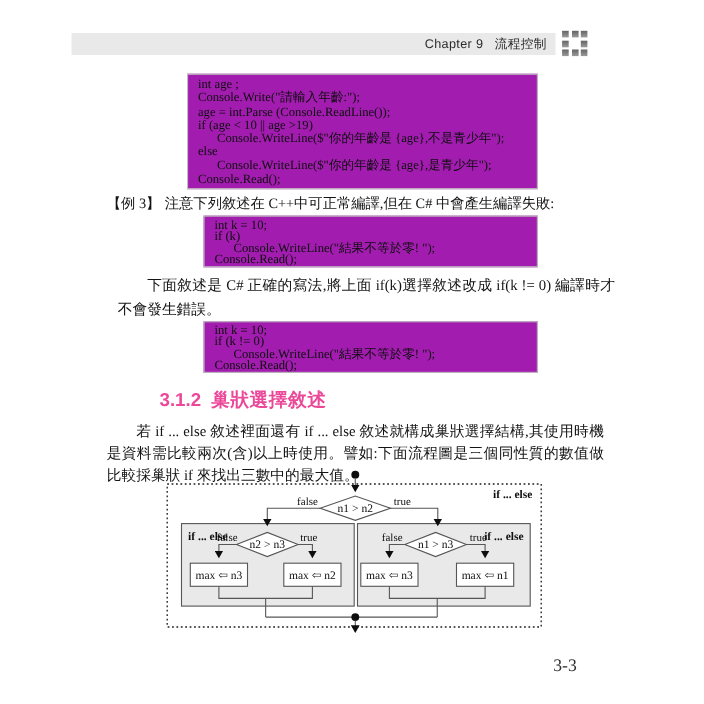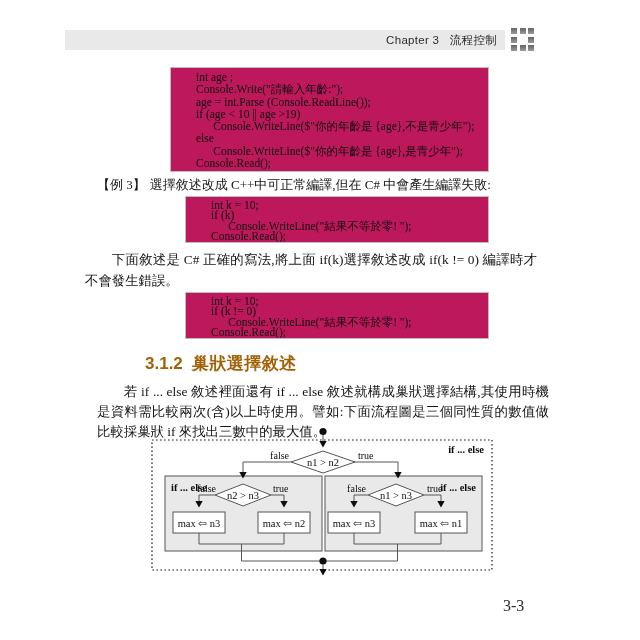--- a/index.html
+++ b/index.html
@@ -21,44 +21,44 @@
   .grid-icon{
     position:absolute;left:511px;top:28px;
     display:grid;grid-template-columns:repeat(3,6px);grid-template-rows:repeat(3,6px);
     gap:2.5px;
   }
   .grid-icon i{display:block;width:6px;height:6px;background:linear-gradient(#646464,#9b9b9b);}
   .grid-icon i.blank{background:transparent;}
   
   .code{
     position:absolute;margin:0;box-sizing:border-box;
-    background:#be185d;border:1px solid #bdbdbd;
+    background:#a21caf;border:1px solid #bdbdbd;
     font-family:"Liberation Serif","DejaVu Serif",serif;
     font-size:11.5px;color:#0d0d0d;white-space:pre;overflow:hidden;
-    padding:3px 9px 2px 25px;
+    padding:3px 9px 2px 9px;
   }
   .code1{left:170px;top:67px;width:319px;height:105px;line-height:12.3px;}
   .code2{left:185px;top:196px;width:304px;height:47px;line-height:10.4px;}
   .code3{left:185px;top:292px;width:304px;height:47px;line-height:10.4px;}
   
   .example-line{
     position:absolute;left:97px;top:177px;width:452px;margin:0;
     font-size:13px;line-height:16px;color:#141414;
   }
   .example-label{margin-right:4px;text-align:right;}
   .para{
     position:absolute;margin:0;width:452px;color:#141414;
     font-size:13.4px;text-align:justify;text-indent:2em;
   }
-  .para-fix{left:85px;top:249px;line-height:21px;}
+  .para-fix{left:107px;top:249px;line-height:21px;}
   .para-intro{left:97px;top:382px;line-height:20px;}
   .section-heading{
     position:absolute;left:145px;top:352px;margin:0;
     font-family:"Liberation Sans","DejaVu Sans",sans-serif;
-    font-size:17px;font-weight:bold;color:#a16207;letter-spacing:.5px;
+    font-size:17px;font-weight:bold;color:#ec4899;letter-spacing:.5px;
   }
   .section-heading .num{margin-right:9px;letter-spacing:0;}
   
   .flowchart{position:absolute;left:140px;top:422px;}
   .ln{stroke:#565656;stroke-width:1;fill:none;}
   .box-gray{fill:#e9e9e9;stroke:#565656;stroke-width:1;}
   .box-white{fill:#ffffff;stroke:#565656;stroke-width:1;}
   .dotted-frame{fill:none;stroke:#1c1c1c;stroke-width:1.2;stroke-dasharray:1.6 2.4;}
   .dot{fill:#0d0d0d;}
   .fc-t{font-family:"Liberation Serif","DejaVu Serif",serif;font-size:10.5px;fill:#0d0d0d;}
@@ -67,21 +67,21 @@
   .page-number{
     position:absolute;left:503px;top:597px;font-size:16px;color:#2e2e2e;
   }
 </style>
 </head>
 <body>
 
 <div>
 
   <header class="chapter-bar">
-    <span class="chapter-title">Chapter 3   流程控制</span>
+    <span class="chapter-title">Chapter 9   流程控制</span>
   </header>
   <div class="grid-icon">
     <i></i>
       <i></i>
       <i></i>
       <i></i>
       <i class="blank"></i>
       <i></i>
       <i></i>
       <i></i>
@@ -90,21 +90,21 @@
 
   <pre class="code code1">int age ;
 Console.Write("請輸入年齡:");
 age = int.Parse (Console.ReadLine());
 if (age &lt; 10 || age &gt;19)
       Console.WriteLine($"你的年齡是 {age},不是青少年");
 else
       Console.WriteLine($"你的年齡是 {age},是青少年");
 Console.Read();</pre>
 
-  <p class="example-line"><span class="example-label">【例 3】</span><span>選擇敘述改成 C++中可正常編譯,但在 C# 中會產生編譯失敗:</span></p>
+  <p class="example-line"><span class="example-label">【例 3】</span><span>注意下列敘述在 C++中可正常編譯,但在 C# 中會產生編譯失敗:</span></p>
 
   <pre class="code code2">int k = 10;
 if (k)
       Console.WriteLine("結果不等於零! ");
 Console.Read();</pre>
 
   <p class="para para-fix">下面敘述是 C# 正確的寫法,將上面 if(k)選擇敘述改成 if(k != 0) 編譯時才不會發生錯誤。</p>
 
   <pre class="code code3">int k = 10;
 if (k != 0)

